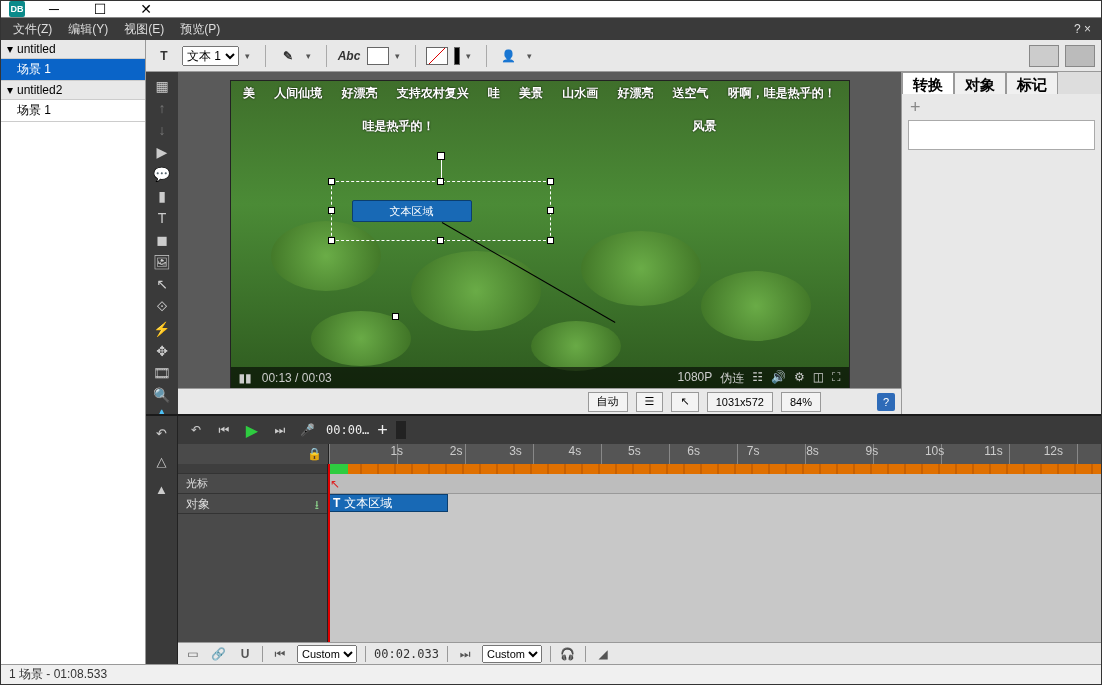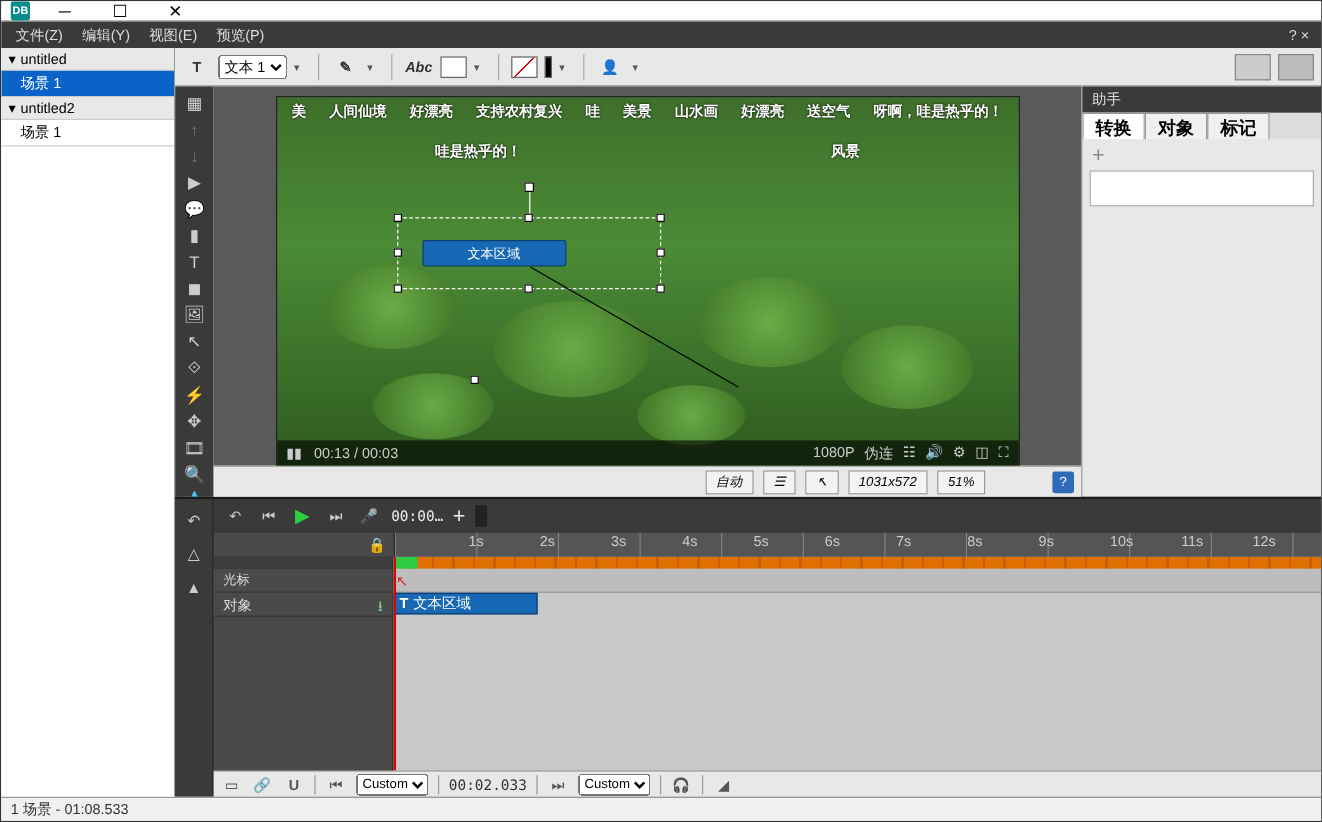--- a/index.html
+++ b/index.html
@@ -57,21 +57,21 @@
 
 .textobj { position:absolute; left:100px; top:100px; width:220px; height:60px; border:1px dashed #fff; }
 .textobj::before { content:""; position:absolute; left:50%; top:-24px; width:1px; height:24px; background:#fff; }
 .textobj .rot { position:absolute; left:50%; top:-30px; width:8px; height:8px; margin-left:-4px; background:#fff; border:1px solid #000; }
 .textobj .btnbox { position:absolute; left:20px; top:18px; width:120px; height:22px; background:#1869b5; color:#fff; border:1px solid #0b3e6e; display:flex; align-items:center; justify-content:center; font-size:11px; border-radius:2px; }
 .textobj .handle { position:absolute; width:7px; height:7px; background:#fff; border:1px solid #000; }
 .textobj .path { position:absolute; left:110px; top:40px; width:200px; height:1px; background:#000; transform-origin:left; transform:rotate(30deg);}
 
 
 .canvasstatus { height: 26px; background:#e8e8e8; border-top:1px solid #999; display:flex; align-items:center; gap:8px; padding: 0 6px; }
-.canvasstatus .sbtn { height:20px; padding:0 8px; border:1px solid #999; background:#f3f3f3; display:flex; align-items:center; font-size:11px; cursor:pointer;font-style:italic; }
+.canvasstatus .sbtn { height:20px; padding:0 8px; border:1px solid #999; background:#f3f3f3; display:flex; align-items:center; font-size:11px; cursor:pointer; }
 .canvasstatus .flex1 { flex:1; }
 .canvasstatus .helpq { width:18px; height:18px; background:#2e6bb8; color:#fff; display:flex; align-items:center; justify-content:center; border-radius:2px; font-size:11px; margin-left:auto; }
 
 
 .rightpanel { width: 200px; background:#e8e8e8; border-left:1px solid #999; display:flex; flex-direction:column; }
 .rightpanel .hdr { background:#3a3a3a; color:#ddd; height:22px; display:flex; align-items:center; padding:0 8px; }
 .rightpanel .tabs { display:flex; background:#ddd; height:22px; }
 .rightpanel .tabs .tab { padding: 3px 10px; border:1px solid #999; border-bottom:none; background:#f0f0f0; cursor:pointer; font-size:15px;font-weight:bold; }
 .rightpanel .tabs .tab.active { background:#fff; }
 .rightpanel .plus { height:26px; display:flex; align-items:center; padding:0 8px; color:#888; font-size:18px; cursor:pointer; }
@@ -250,28 +250,27 @@
             </div>
           </div>
         </div>
 
         <div class="canvasstatus">
           <div class="flex1"></div>
           <div class="sbtn">自动</div>
           <div class="sbtn">☰</div>
           <div class="sbtn">↖</div>
           <div class="sbtn">1031x572</div>
-          <div class="sbtn">51%</div>
+          <div class="sbtn">84%</div>
           <div style="width:40px"></div>
           <div class="helpq">?</div>
         </div>
       </div>
 
       <div class="rightpanel">
-        <div class="hdr">助手</div>
         <div class="tabs">
           <div class="tab active">转换</div>
           <div class="tab">对象</div>
           <div class="tab">标记</div>
         </div>
         <div class="plus">+</div>
         <div class="box"></div>
       </div>
     </div>
 

